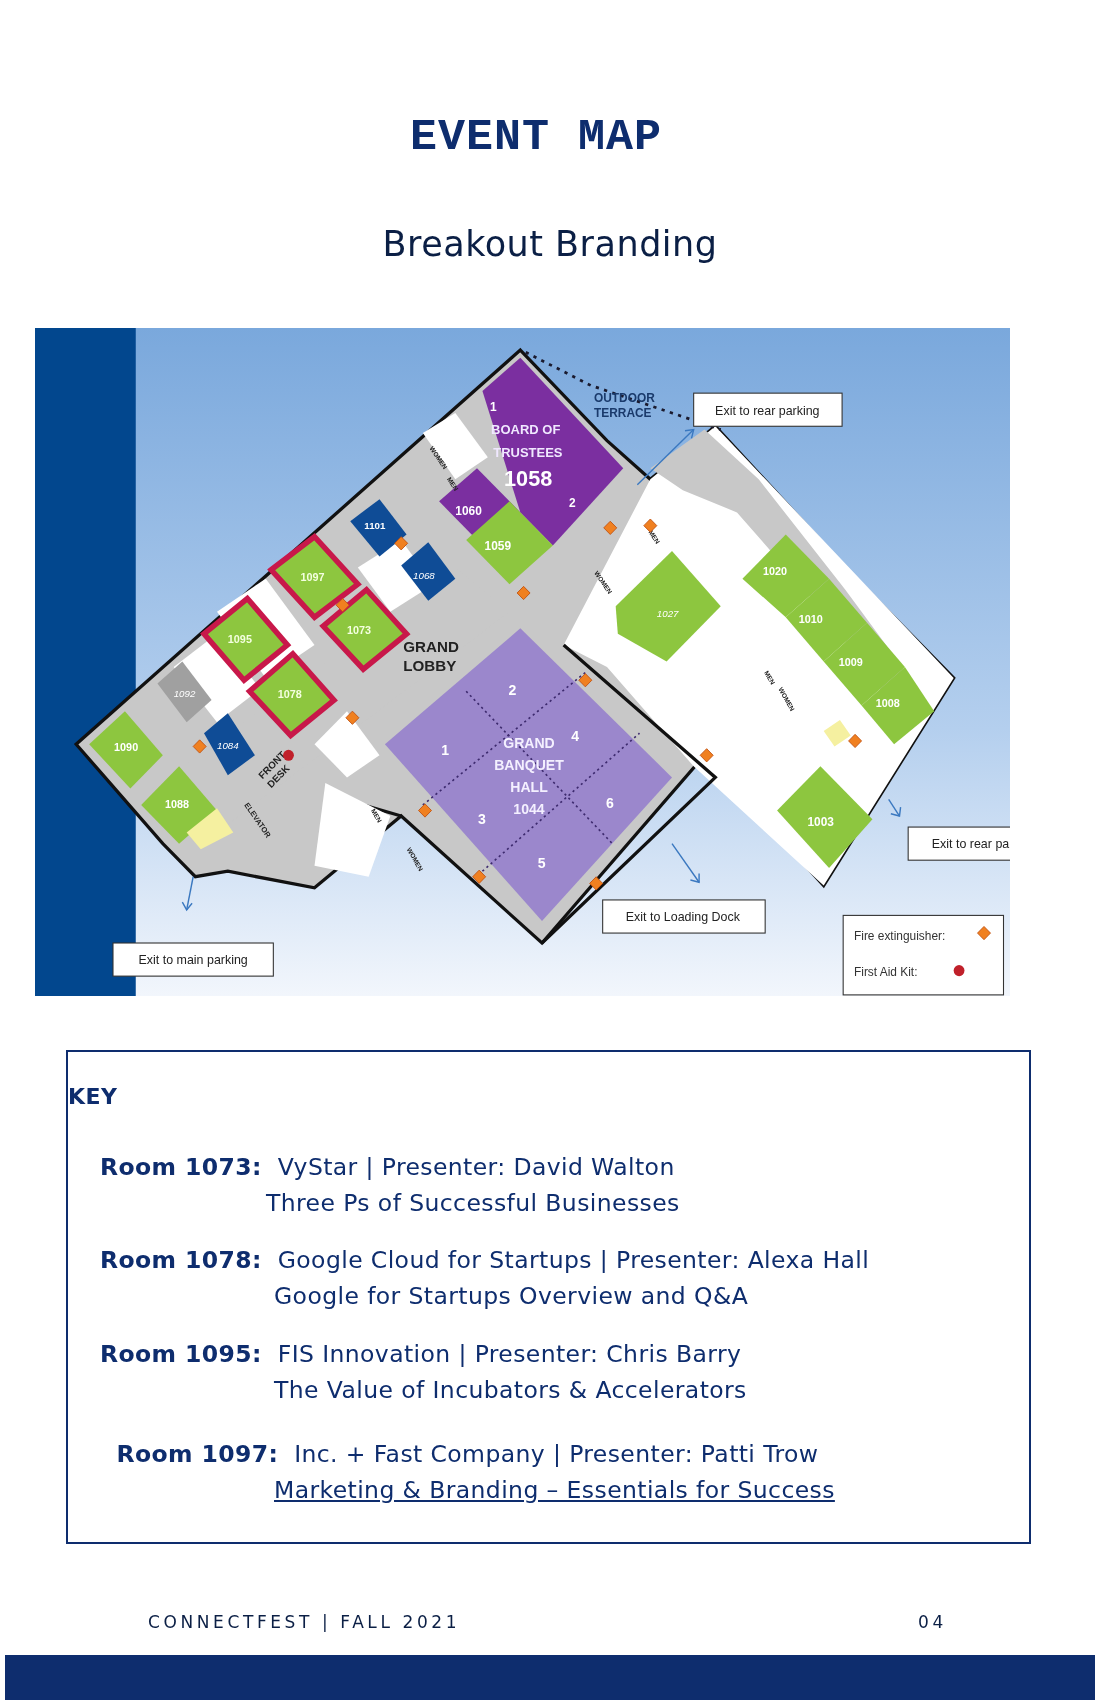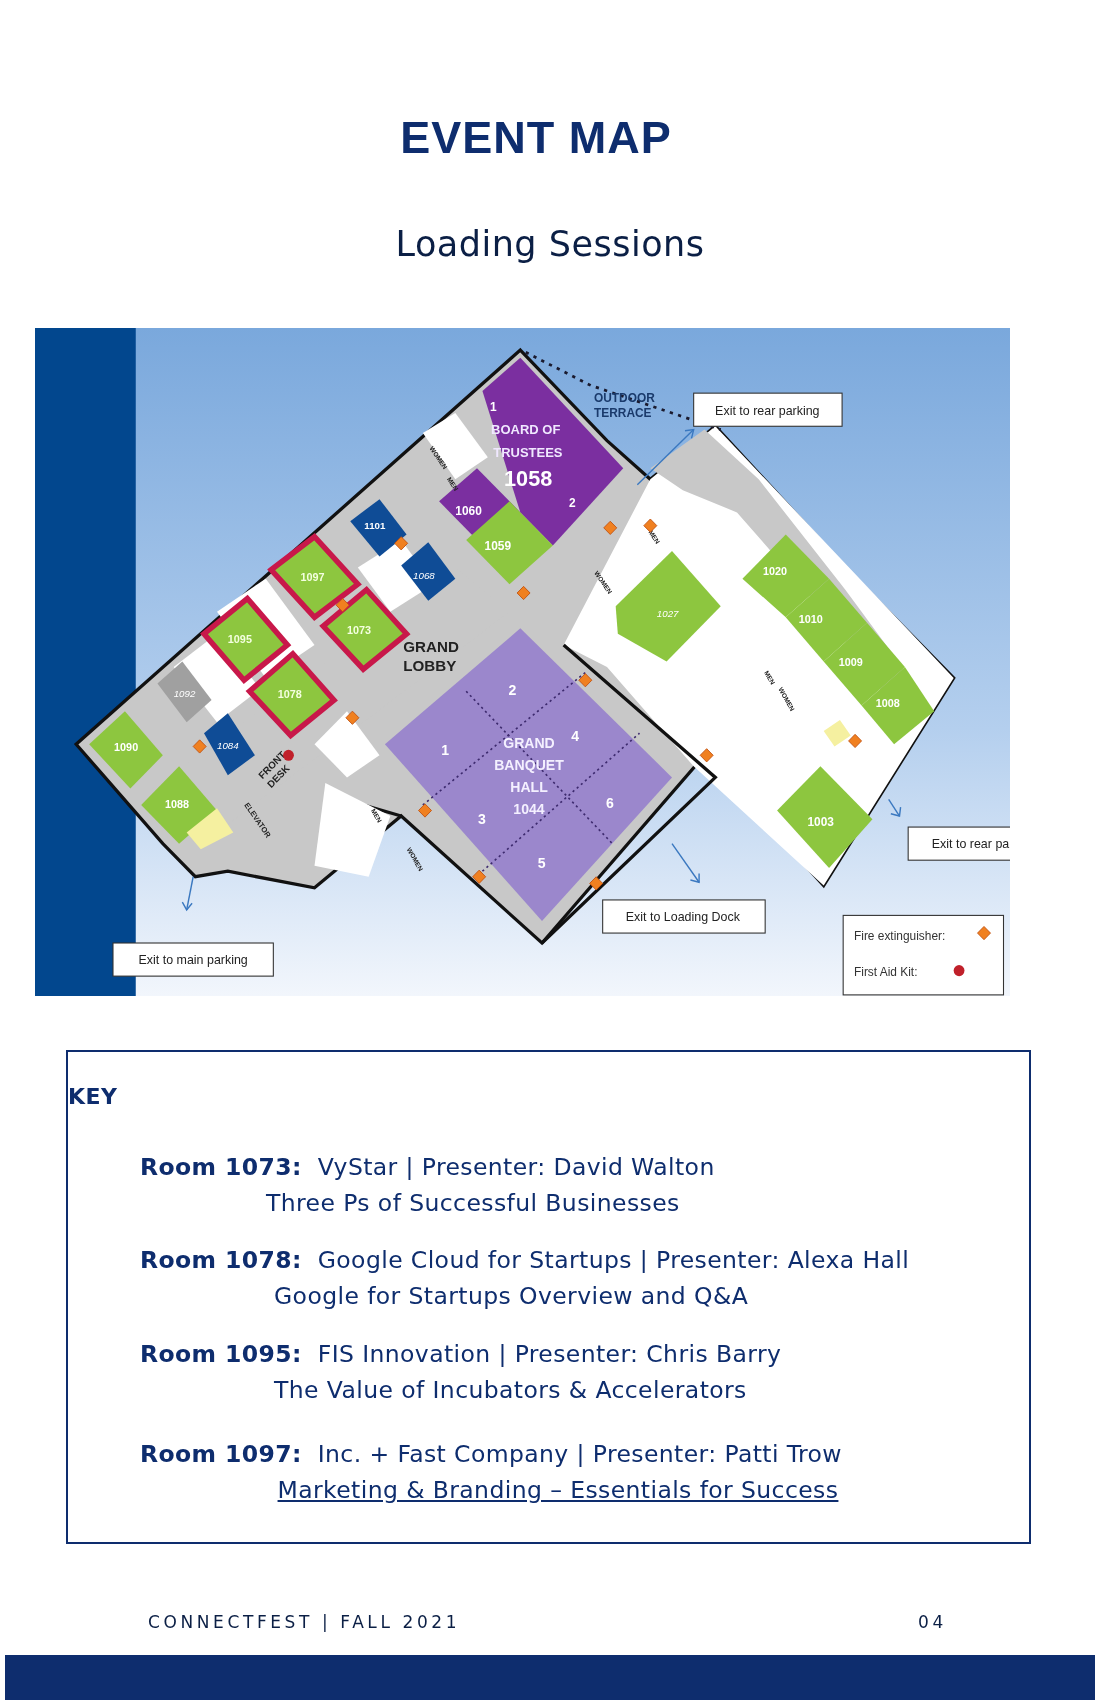--- a/index.html
+++ b/index.html
@@ -1,44 +1,44 @@
 <!DOCTYPE html>
 <html><head>
 <meta charset="utf-8">
 <style>
   html, body { margin: 0; padding: 0; background: #ffffff; }
   body { width: 1100px; height: 1700px; position: relative; overflow: hidden;
          font-family: "Liberation Sans", "DejaVu Sans", sans-serif; }
   .title { position: absolute; left: 0; width: 1072px; top: 112px; text-align: center;
-           font-family: Liberation Sans, sans-serif; font-weight: bold; font-size: 45px;
+           font-family: Liberation Mono, monospace; font-weight: bold; font-size: 45px;
            letter-spacing: 1px; color: #0e2d6e; }
   .subtitle { position: absolute; left: 0; width: 1100px; top: 224px; text-align: center;
               font-family: "DejaVu Sans", sans-serif; font-size: 35px; color: #0b1f45; letter-spacing: 0.5px; }
   .map { position: absolute; left: 35px; top: 328px; width: 975px; height: 668px; }
   .map svg { width: 100%; height: 100%; display: block; }
   .key-box { position: absolute; left: 66px; top: 1050px; width: 965px; height: 494px;
              border: 2px solid #0e2d6e; box-sizing: border-box; }
   .key-title { position: absolute; left: 0; width: 100%; top: 32px; 
                font-family: "DejaVu Sans", sans-serif; font-weight: bold; font-size: 22px; color: #0e2d6e; letter-spacing: 0.5px; }
   .key-entry { position: absolute; left: 32px; font-family: "DejaVu Sans", sans-serif;
                font-size: 23.5px; color: #0e2d6e; line-height: 36px; white-space: nowrap; letter-spacing: 0.4px; }
-  .key-room { font-weight: bold; margin-left: 40px; }
+  .key-room { font-weight: bold; }
   .key-line2 { display: block; }
   .footer-left { position: absolute; left: 148px; top: 1612px; font-family: "DejaVu Sans", sans-serif;
                  font-size: 17px; letter-spacing: 3.6px; color: #0b1f45; }
   .footer-right { position: absolute; left: 918px; top: 1612px; font-family: "DejaVu Sans", sans-serif;
                   font-size: 17px; letter-spacing: 3.6px; color: #0b1f45; text-align: right; }
   .footer-bar { position: absolute; left: 5px; top: 1655px; width: 1090px; height: 45px; background: #0e2d6e; }
   svg text { font-family: "Liberation Sans", sans-serif; }
 </style>
 </head>
 <body>
 
 <div class="title">EVENT MAP</div>
-<div class="subtitle">Loading Sessions</div>
+<div class="subtitle">Breakout Branding</div>
 
 <div class="map">
   <svg viewBox="32 303 900 605" preserveAspectRatio="none">
     <defs>
       <linearGradient id="sky" x1="0" y1="0" x2="0" y2="1">
         <stop offset="0" stop-color="#7aa8dc"></stop>
         <stop offset="0.6" stop-color="#b4cfee"></stop>
         <stop offset="1" stop-color="#f2f6fc"></stop>
       </linearGradient>
     </defs>

